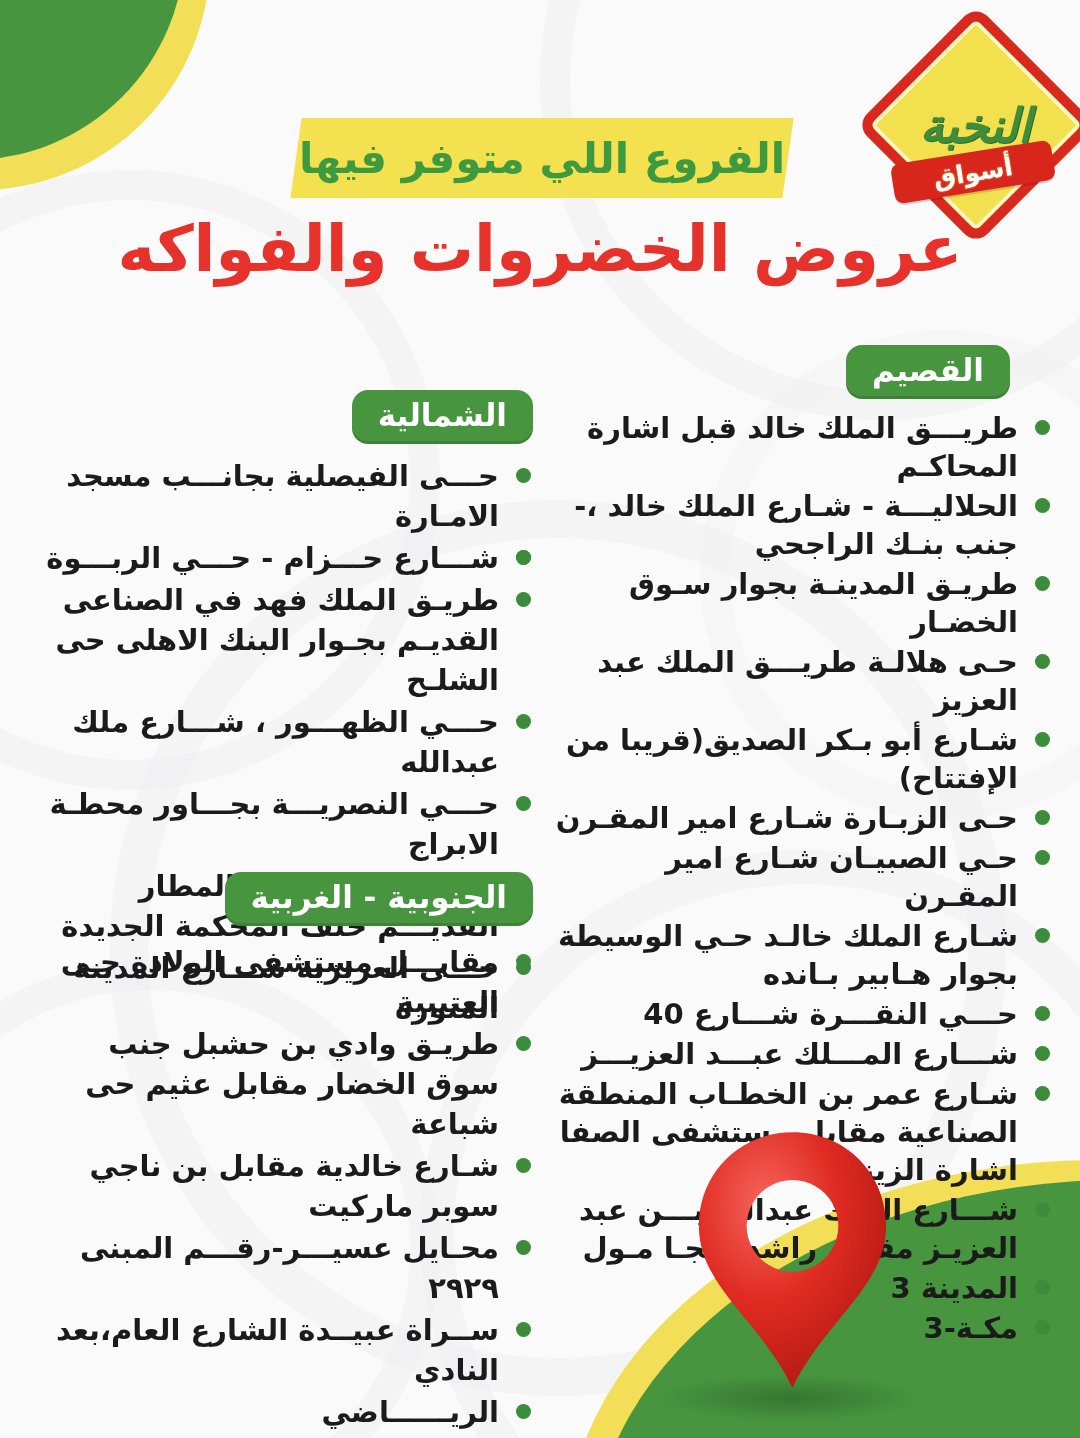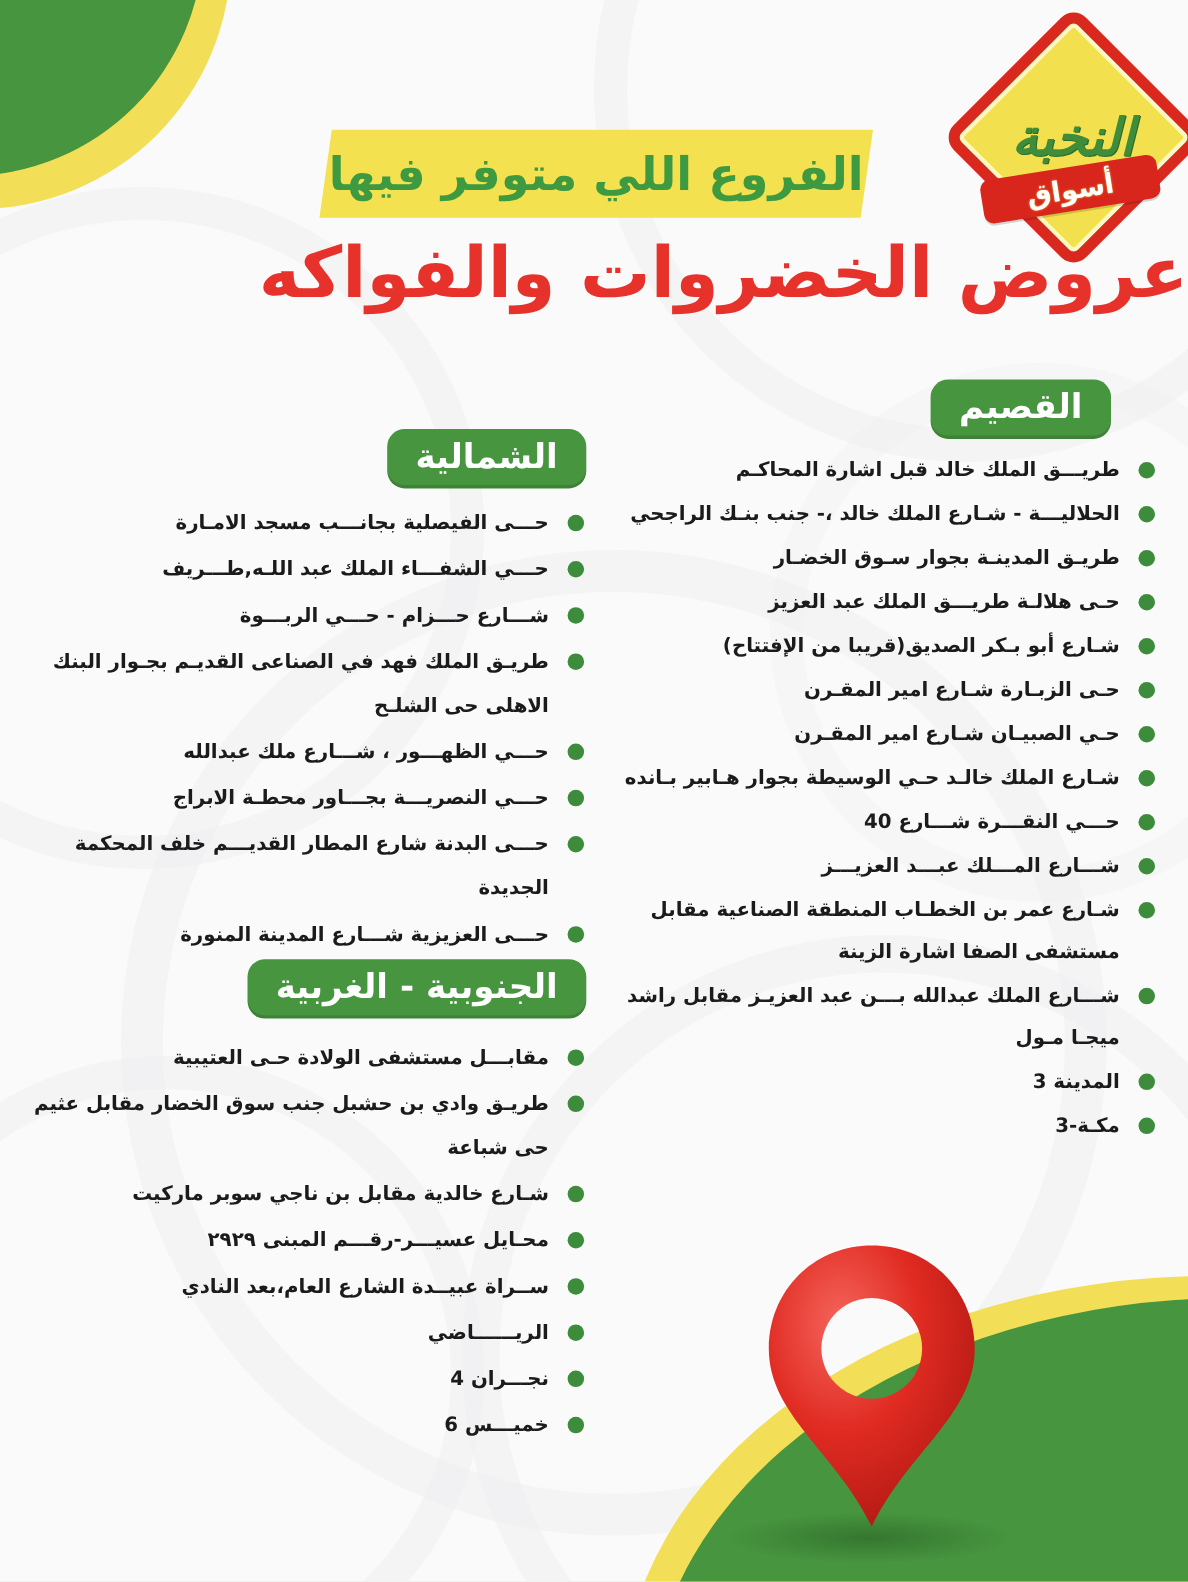--- a/index.html
+++ b/index.html
@@ -14,21 +14,21 @@
   .r5{width:520px;height:520px;left:-140px;top:960px;}
   .r6{width:430px;height:430px;left:700px;top:330px;opacity:.4;}
   
   .corner-y{position:absolute;left:-250px;top:-270px;width:460px;height:460px;border-radius:50%;background:#F2DF57;z-index:1;}
   .corner-g{position:absolute;left:-245px;top:-270px;width:430px;height:430px;border-radius:50%;background:#47953F;z-index:1;}
   
   .banner{position:absolute;left:296px;top:118px;width:492px;height:80px;background:#F4E14F;
           transform:skewX(-8deg);z-index:2;display:flex;align-items:center;justify-content:center;}
   .banner span{transform:skewX(8deg);color:#3D9A40;font-weight:bold;font-size:42px;}
   
-  .title{position:absolute;top:212px;left:0;width:100%;margin:0;
+  .title{position:absolute;top:212px;left:0;width:100%;text-align:center;margin:0;
          color:#E6322A;font-size:64px;font-weight:bold;z-index:2;}
   
   .logo{position:absolute;left:852px;top:30px;width:228px;height:210px;z-index:3;}
   .diamond{position:absolute;left:39px;top:10px;width:150px;height:150px;background:#F2E04E;
            border:10px solid #D9291F;border-radius:16px;transform:rotate(45deg);
            display:flex;align-items:center;justify-content:center;box-shadow:inset 0 0 0 4px #fdf7c8;}
   .diamond .brand{transform:rotate(-45deg);color:#3F8D3B;font-weight:bold;font-size:47px;
                   text-shadow:1px 1px 0 #2c6b2a;font-style:italic;}
   .ribbon{position:absolute;left:40px;top:122px;width:162px;height:40px;background:#D8261C;
           border-radius:9px;transform:rotate(-9deg);display:flex;align-items:center;justify-content:center;
@@ -40,21 +40,21 @@
   .sec-north{top:390px;right:547px;}
   .sec-south{top:872px;right:547px;}
   .badge{display:inline-block;background:#47953F;color:#ffffff;font-weight:bold;font-size:31px;
          padding:7px 26px 11px;border-radius:16px;box-shadow:inset 0 -3px 0 rgba(0,0,0,.12);}
   .sec-qassim .badge{margin-right:42px;}
   .list{list-style:none;margin:0;padding:0;}
   .sec-qassim .list{margin-top:10px;}
   .sec-north .list{margin-top:12px;}
   .sec-south .list{margin-top:16px;text-align:right;}
   .list li{position:relative;padding-right:34px;margin-bottom:2px;
-           color:#1B1B1B;font-weight:bold;font-size:18px;line-height:38px;}
+           color:#1B1B1B;font-weight:bold;font-size:29px;line-height:38px;}
   .sec-north .list li{line-height:40px;}
   .sec-south .list li{line-height:40px;}
   .bullet{position:absolute;right:2px;top:11px;width:15px;height:15px;border-radius:50%;background:#3C8C3C;}
   .sec-north .bullet,.sec-south .bullet{top:12px;}
   
   .blob-y{position:absolute;left:565px;top:1160px;width:1070px;height:770px;border-radius:50%;background:#F2DF57;z-index:1;}
   .blob-g{position:absolute;left:590px;top:1180px;width:1060px;height:760px;border-radius:50%;background:#47953F;z-index:1;}
   
   .pin{position:absolute;left:695px;top:1115px;width:195px;height:290px;z-index:4;}
   .pin-shadow{position:absolute;left:660px;top:1375px;width:260px;height:46px;z-index:3;
@@ -109,21 +109,21 @@
         <li><span class="bullet"></span><span class="loc-text">المدينة 3</span></li>
         <li><span class="bullet"></span><span class="loc-text">مكـة-3</span></li>
       </ul>
   </section>
 
   <section class="section sec-north">
     <div class="badge">الشمالية</div>
     <ul class="list">
 
     <li><span class="bullet"></span><span class="loc-text">حـــى الفيصلية بجانـــب مسجد الامـارة</span></li>
-        <li><span class="bullet"></span><span class="loc-text">حـــي الشفـــاء الملك عبد اللـه,طـــريف</span></li>
+        <li><span class="bullet"></span></li>
         <li><span class="bullet"></span><span class="loc-text">شـــارع حـــزام - حـــي الربـــوة</span></li>
         <li><span class="bullet"></span><span class="loc-text">طريـق الملك فهد في الصناعى القديـم بجـوار البنك الاهلى حى الشلـح</span></li>
         <li><span class="bullet"></span><span class="loc-text">حـــي الظهـــور ، شـــارع ملك عبدالله</span></li>
         <li><span class="bullet"></span><span class="loc-text">حـــي النصريـــة بجـــاور محطـة الابراج</span></li>
         <li><span class="bullet"></span><span class="loc-text">حـــى البدنة شارع المطار القديـــم خلف المحكمة الجديدة</span></li>
         <li><span class="bullet"></span><span class="loc-text">حـــى العزيزية شـــارع المدينة المنورة</span></li>
       </ul>
   </section>
 
   <section class="section sec-south">

